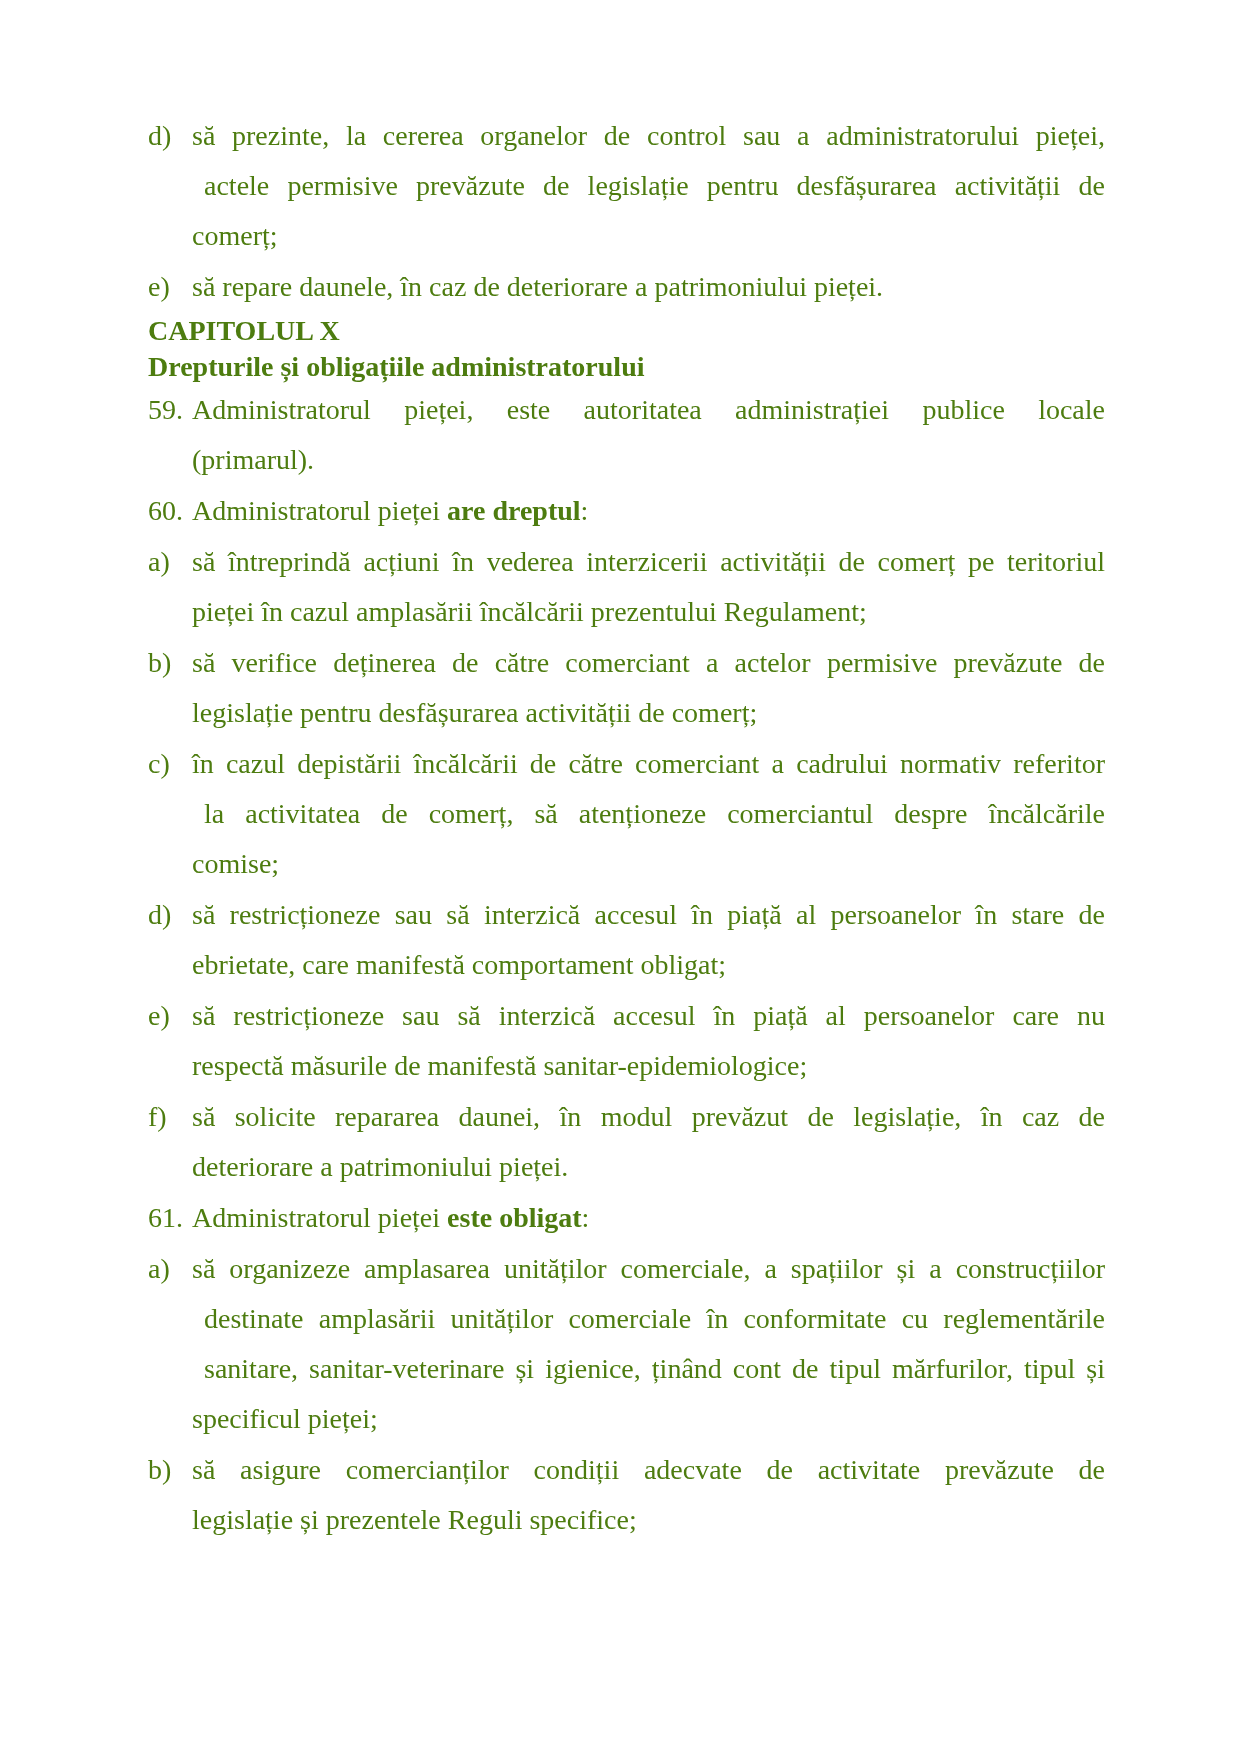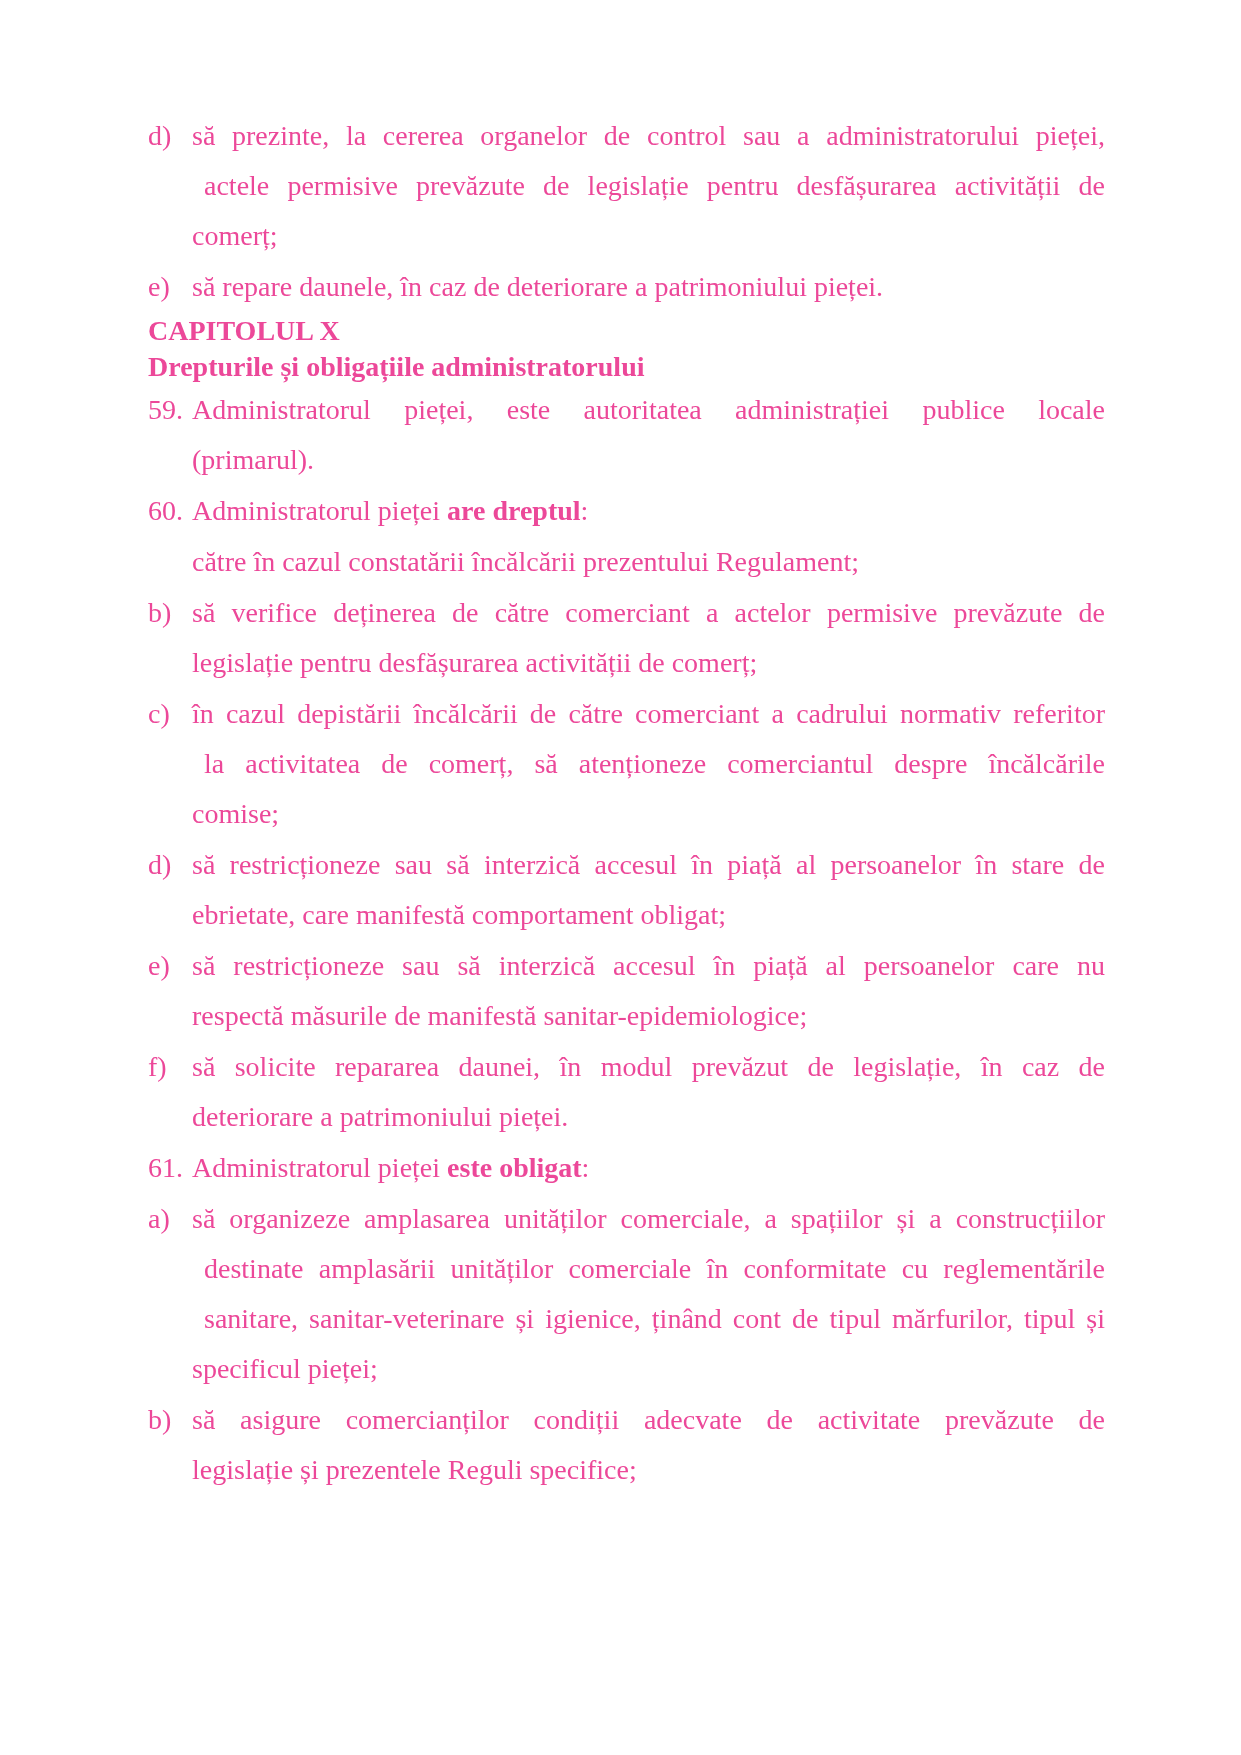--- a/index.html
+++ b/index.html
@@ -6,21 +6,21 @@
     margin: 0;
     padding: 0;
     background: #888;
   }
   .page {
     position: relative;
     width: 1241px;
     height: 1755px;
     margin: 0 auto;
     background: #ffffff;
-    color: #ec4899;
+    color: #4d7c0f;
     font-family: "Liberation Serif", "DejaVu Serif", serif;
     font-size: 28px;
     box-sizing: border-box;
     padding: 111px 136px 0 148px;
     overflow: hidden;
   }
   .block-item {
     margin: 0 0 1px 0;
     padding-left: 44px;
   }
@@ -70,21 +70,22 @@
       <div class="heading">CAPITOLUL X</div>
       <div class="heading">Drepturile și obligațiile administratorului</div>
       <div class="block-item">
         <div class="line justify firstline"><span class="marker">59.</span><span class="seg">Administratorul pieței, este autoritatea administrației publice locale</span></div>
         <div class="line"><span class="seg">(primarul).</span></div>
       </div>
       <div class="block-item">
         <div class="line firstline"><span class="marker">60.</span><span class="seg">Administratorul pieței </span><span class="seg-bold">are dreptul</span><span class="seg">:</span></div>
       </div>
       <div class="block-item">
-        <div class="line"><span class="seg">către în cazul constatării încălcării prezentului Regulament;</span></div>
+        <div class="line justify firstline"><span class="marker">a)</span><span class="seg">să întreprindă acțiuni în vederea interzicerii activității de comerț pe teritoriul</span></div>
+        <div class="line"><span class="seg">pieței în cazul amplasării încălcării prezentului Regulament;</span></div>
       </div>
       <div class="block-item">
         <div class="line justify firstline"><span class="marker">b)</span><span class="seg">să verifice deținerea de către comerciant a actelor permisive prevăzute de</span></div>
         <div class="line"><span class="seg">legislație pentru desfășurarea activității de comerț;</span></div>
       </div>
       <div class="block-item">
         <div class="line justify firstline"><span class="marker">c)</span><span class="seg">în cazul depistării încălcării de către comerciant a cadrului normativ referitor</span></div>
         <div class="line justify"><span class="seg">la activitatea de comerț, să atenționeze comerciantul despre încălcările</span></div>
         <div class="line"><span class="seg">comise;</span></div>
       </div>

